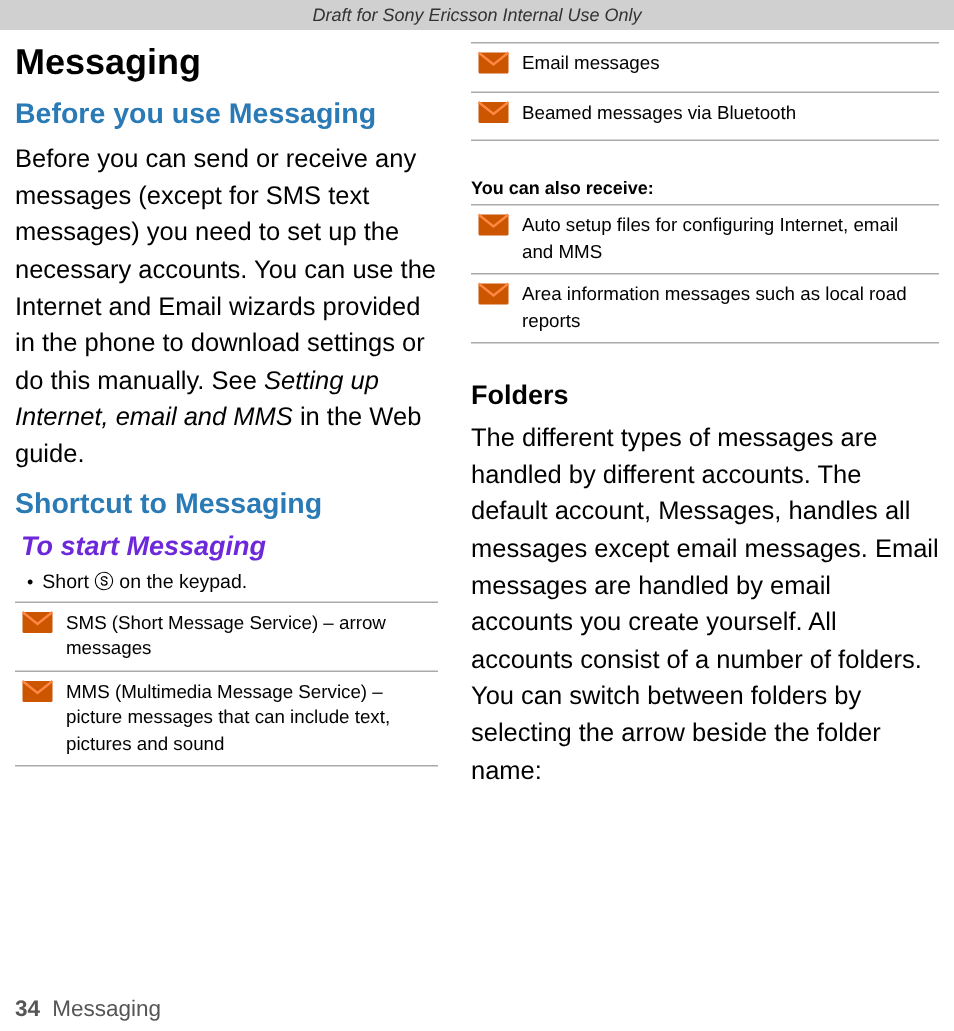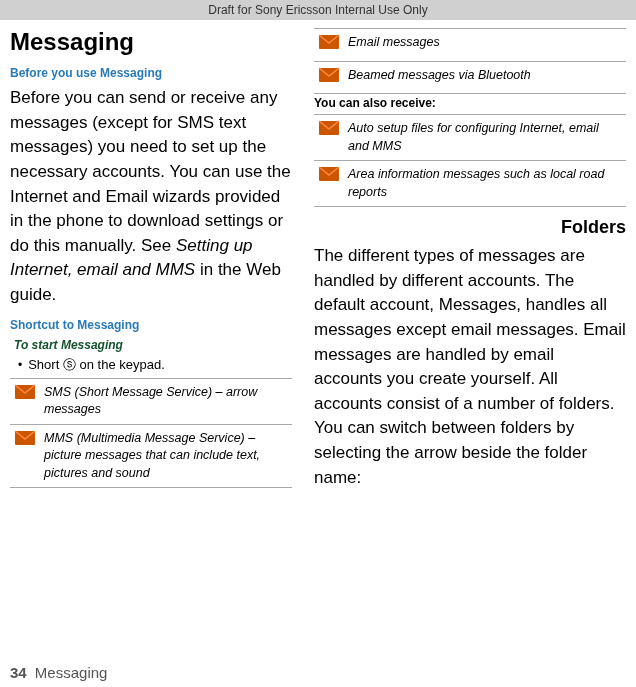--- a/index.html
+++ b/index.html
@@ -11,20 +11,21 @@
       font-size: 13px;
       color: #000;
       position: relative;
     }
     .header {
       background: #d0d0d0;
       text-align: center;
       font-size: 12px;
       color: #333;
       padding: 3px 0;
+      font-style: italic;
     }
     .page-container {
       display: flex;
       flex-direction: row;
       padding: 8px 10px 20px 10px;
       gap: 10px;
     }
     .left-col {
       flex: 0 0 290px;
       padding-right: 8px;
@@ -33,21 +34,21 @@
       flex: 1;
       padding-left: 4px;
     }
     .page-title {
       font-size: 24px;
       font-weight: bold;
       color: #000;
       margin-bottom: 8px;
     }
     .section-heading {
-      font-size: 12px;
+      font-size: 19px;
       font-weight: bold;
       color: #2a7ab5;
       margin-bottom: 6px;
       margin-top: 10px;
     }
     .body-text {
       font-size: 17px;
       line-height: 1.45;
       color: #000;
       margin-bottom: 6px;
@@ -60,32 +61,31 @@
       align-items: flex-start;
       margin-left: 8px;
       margin-bottom: 4px;
     }
     .bullet-dot {
       margin-right: 6px;
       font-size: 12px;
       margin-top: 2px;
     }
     .sub-heading {
-      font-size: 12px;
+      font-size: 18px;
       font-weight: bold;
       font-style: italic;
-      color: #14532d;
+      color: #6d28d9;
       margin-bottom: 4px;
       margin-left: 4px;
     }
     .message-table {
       width: 100%;
       border-collapse: collapse;
-      margin-bottom: 2px;
-      font-style: italic;
+      margin-bottom: 24px;
     }
     .message-table td {
       border-top: 1px solid #aaa;
       border-bottom: 1px solid #aaa;
       padding: 5px 4px;
       vertical-align: top;
       font-size: 12.5px;
       line-height: 1.4;
     }
     .message-table tr + tr td {
@@ -106,21 +106,20 @@
       margin-bottom: 4px;
       margin-top: 2px;
       font-weight: bold;
     }
     .folders-heading {
       font-size: 18px;
       font-weight: bold;
       color: #000;
       margin-top: 10px;
       margin-bottom: 6px;
-      text-align: right;
     }
     .footer {
       position: absolute;
       bottom: 6px;
       left: 10px;
       font-size: 15px;
       color: #555;
     }
     .footer-num {
       font-weight: bold;

